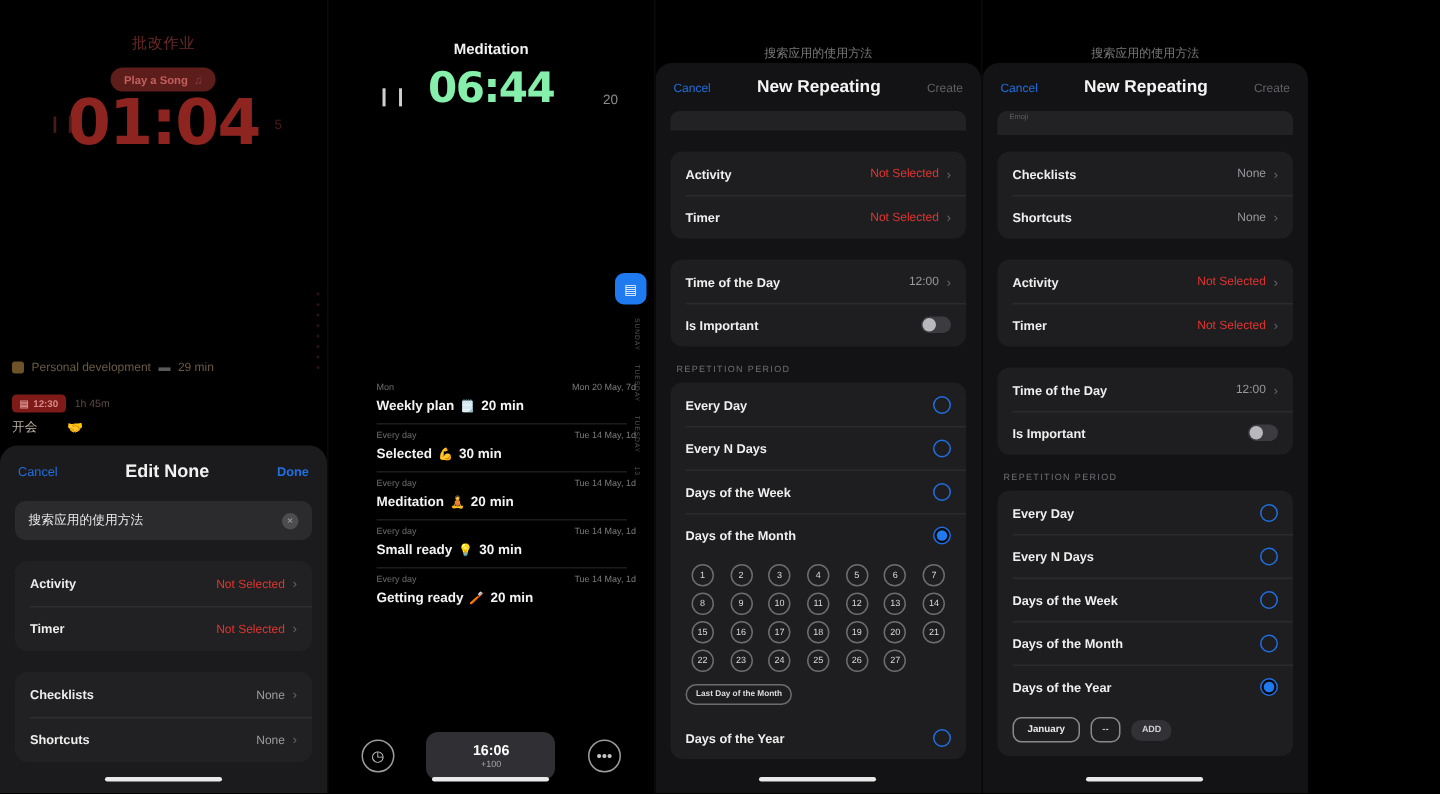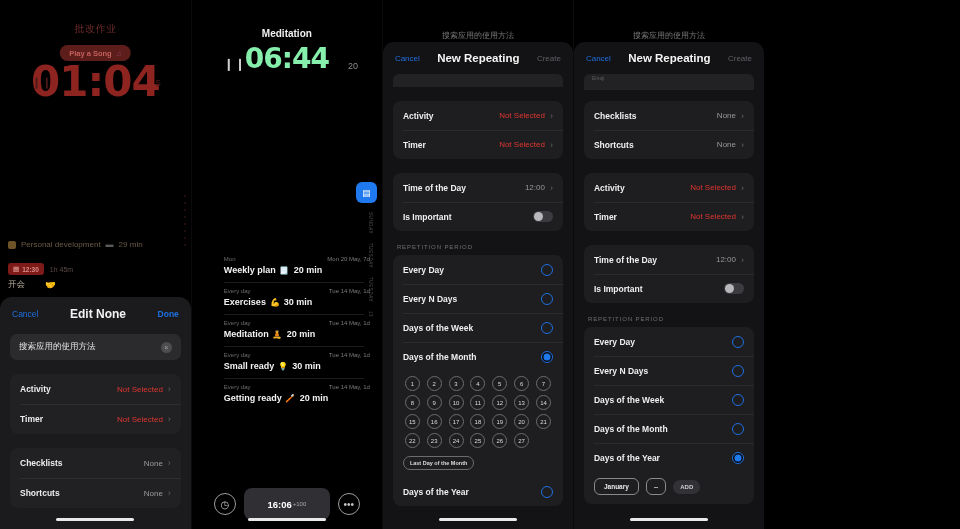--- a/index.html
+++ b/index.html
@@ -1,21 +1,21 @@
 <!DOCTYPE html>
 <html><head>
 <meta charset="utf-8">
 <style>
   * { box-sizing: border-box; margin: 0; padding: 0; }
   html, body {
     width: 960px; height: 529px;
     background: #000; overflow: hidden;
     font-family: "Liberation Sans", sans-serif;
   }
-  .stage { position: relative; width: 764px; height: 529px; display: flex; background:#000; }
+  .stage { position: relative; width: 872px; height: 529px; display: flex; background:#000; }
   .panel { position: relative; width: 240px; height: 529px; overflow: hidden; background:#000; }
   .panel + .panel { border-left: 1px solid #0b0b0b; }
 
   
   .p1-top { position:absolute; inset:0 0 auto 0; height:300px; background:#000; }
   .p1-title {
     position:absolute; top:22px; left:0; right:0; text-align:center;
     font-size:10px; color:#6b2a28; letter-spacing:.5px;
   }
   .p1-song {
@@ -98,21 +98,21 @@
 
   .p2-cta { position:absolute; left:12px; right:12px; top:447px; height:22px; border-radius:11px;
             background:#1f7af0; color:#fff; font-size:8.5px; font-weight:bold;
             display:flex; align-items:center; justify-content:center; }
 
   .p2-tabbar { position:absolute; left:0; right:0; bottom:0; height:50px; display:flex;
                align-items:center; justify-content:space-between; padding:0 22px; }
   .circ-btn { width:22px; height:22px; border-radius:50%; border:1.2px solid #9c9c9c; color:#c4c4c4;
               display:flex; align-items:center; justify-content:center; font-size:10px; }
   .p2-center { width:86px; height:32px; background:#303034; border-radius:8px;
-               display:flex; flex-direction:row; align-items:center; justify-content:center; gap:1px;text-align:right; }
+               display:flex; flex-direction:column; align-items:center; justify-content:center; gap:1px;text-align:right; }
   .p2-center .big { font-size:9.5px; font-weight:bold; color:#fff; }
   .p2-center .sub { font-size:6px; color:#a6a6a6; }
 
   
   .bg-title { position:absolute; top:30px; left:0; right:0; text-align:center; font-size:8px; color:#787878; }
   .modal { position:absolute; left:0; right:0; top:42px; bottom:0; background:#131315; border-radius:11px 11px 0 0; }
   .modal-bar { height:32px; display:flex; align-items:center; justify-content:space-between; padding:0 12px; }
   .modal-bar .cancel { color:#1f6fe0; font-size:8px; }
   .modal-bar .title  { color:#f4f4f4; font-size:11.5px; font-weight:bold; }
   .modal-bar .create { color:#606066; font-size:8px; }
@@ -270,21 +270,21 @@
           <span class="emo">🗒️</span>
           <span>20 min</span>
         </div>
       </div>
       <div class="trow">
         <div class="meta">
           <span>Every day</span>
           <span class="when">Tue 14 May, 1d</span>
         </div>
         <div class="name">
-          <span>Exercises</span>
+          <span>Selected</span>
           <span class="emo">💪</span>
           <span>30 min</span>
         </div>
       </div>
       <div class="trow">
         <div class="meta">
           <span>Every day</span>
           <span class="when">Tue 14 May, 1d</span>
         </div>
         <div class="name">

